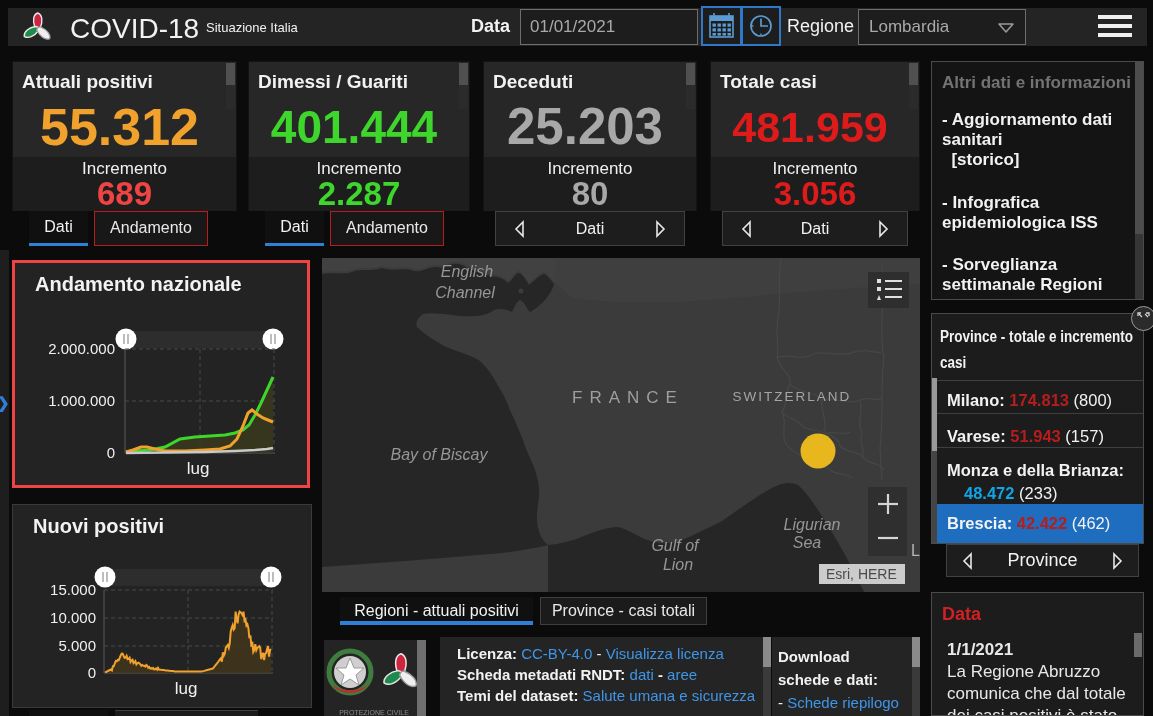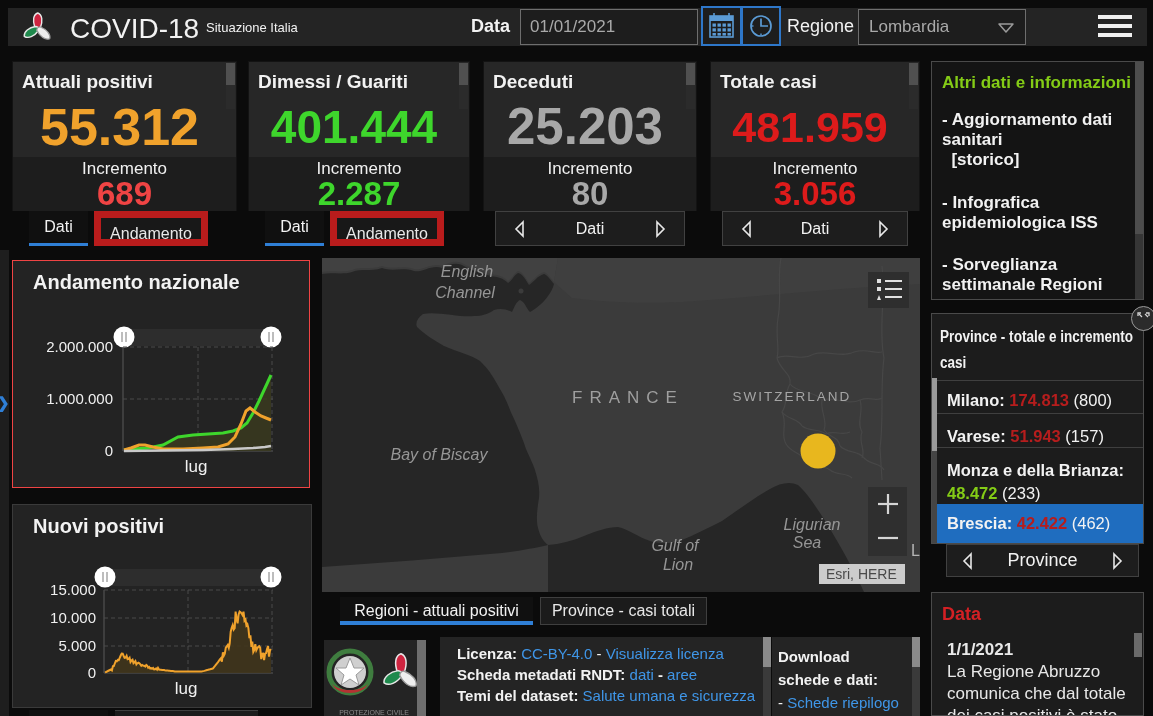--- a/index.html
+++ b/index.html
@@ -72,21 +72,21 @@
   .card { position:absolute; top:61px; height:150px; background:#272727; border:1px solid #131313; }
   .card .ttl { position:absolute; left:9px; top:9px; font-size:19px; font-weight:700; color:#f2f2f2; }
   .card .big { position:absolute; left:0; right:10px; top:35px; height:60px; line-height:60px; text-align:center; font-weight:700; }
   .card .inc { position:absolute; left:0; right:0; top:95px; height:54px; background:#1d1d1d; text-align:center; }
   .card .inc .lbl { font-size:17px; color:#f0f0f0; margin-top:2px; }
   .card .inc .val { font-size:33px; font-weight:700; line-height:29px; }
   .card .sb { position:absolute; right:1px; top:1px; width:9px; height:46px; background:#2b2b2b; }
   .card .sb .th { width:9px; height:22px; background:#505050; }
   .tabbar { position:absolute; top:211px; height:35px; font-size:16px; }
   .tab-a { position:absolute; background:#101010; color:#f2f2f2; border-bottom:3px solid #2f7fd6; text-align:center; line-height:32px; height:35px; }
-  .tab-i { position:absolute; background:#181818; color:#e8e8e8; border:7px solid #b91c1c; text-align:center; line-height:32px; height:35px; }
+  .tab-i { position:absolute; background:#181818; color:#e8e8e8; border:1px solid #b91c1c; text-align:center; line-height:32px; height:35px; }
   .cfoot { position:absolute; top:211px; height:35px; background:#1d1d1d; border:1px solid #414141; color:#f2f2f2; font-size:16px; }
   .cfoot .lab { position:absolute; width:100%; text-align:center; line-height:33px; }
   .arr { position:absolute; top:8px; }
 </style>
 <div class="card" style="left:12px; width:225px;">
   <div class="ttl">Attuali positivi</div>
   <div class="big" style="color:#f0a22c; font-size:52px;">55.312</div>
   <div class="inc">
       <div class="lbl">Incremento</div>
       <div class="val" style="color:#ef4444;">689</div>
@@ -149,40 +149,40 @@
   <div class="lab">Dati</div>
   <svg class="arr" style="left:17px;" width="12" height="18" viewBox="0 0 12 18">
       <path d="M10,2 L3,9 L10,16 Z" fill="none" stroke="#e8e8e8" stroke-width="1.6"></path>
     </svg>
   <svg class="arr" style="right:17px;" width="12" height="18" viewBox="0 0 12 18">
       <path d="M2,2 L9,9 L2,16 Z" fill="none" stroke="#e8e8e8" stroke-width="1.6"></path>
     </svg>
 </div>
 
 <div class="abs" style="left:931px; top:61px; width:213px; height:239px; background:#141414; border:1px solid #4a4a4a;">
-  <div class="abs" style="left:10px; top:11px; font-size:17px; font-weight:700; color:#84cc16;">Altri dati e informazioni</div>
+  <div class="abs" style="left:10px; top:11px; font-size:17px; font-weight:700; color:#737373;">Altri dati e informazioni</div>
   <div class="abs" style="left:10px; top:48px; width:190px; font-size:17px; font-weight:700; color:#f2f2f2; line-height:20px;">
     - Aggiornamento dati sanitari<br>&nbsp;&nbsp;[storico]
     <div style="height:23px;"></div>
     - Infografica epidemiologica ISS
     <div style="height:22px;"></div>
     - Sorveglianza settimanale Regioni
   </div>
   <div class="abs" style="right:0; top:0; width:8px; height:172px; background:#4d4d4d;"></div>
   <div class="abs" style="right:0; top:172px; width:8px; height:65px; background:#363636;"></div>
 </div>
 
 <div class="abs" style="left:931px; top:313px; width:213px; height:231px; background:#1c1c1c; border:1px solid #4a4a4a;">
   <div class="abs" style="left:8px; top:10px; width:236px; font-size:16px; font-weight:700; color:#f2f2f2; line-height:26px; transform:scaleX(0.845); transform-origin:0 0;">Province - totale e incremento casi</div>
   <div class="abs" style="left:0; top:66px; width:211px; height:1px; background:#3f3f3f;"></div>
   <div class="abs" style="left:15px; top:77px; font-size:16.5px; color:#f2f2f2;"><b>Milano:</b> <b style="color:#b61d1d;">174.813</b> (800)</div>
   <div class="abs" style="left:0; top:99px; width:211px; height:1px; background:#3f3f3f;"></div>
   <div class="abs" style="left:15px; top:113px; font-size:16.5px; color:#f2f2f2;"><b>Varese:</b> <b style="color:#b61d1d;">51.943</b> (157)</div>
   <div class="abs" style="left:0; top:133px; width:211px; height:1px; background:#3f3f3f;"></div>
-  <div class="abs" style="left:15px; top:145px; width:192px; font-size:16.5px; color:#f2f2f2; line-height:23px;"><b>Monza e della Brianza:</b> <b style="color:#84cc16;">48.472</b> (233)</div>
+  <div class="abs" style="left:15px; top:145px; width:192px; font-size:16.5px; color:#f2f2f2; line-height:23px;"><b>Monza e della Brianza:</b> <b style="color:#0ea5e9;margin-left:17px;">48.472</b> (233)</div>
   <div class="abs" style="left:0; top:190px; width:211px; height:39px; background:#1f6dbf;"></div>
   <div class="abs" style="left:15px; top:200px; font-size:16.5px; color:#f2f2f2;text-align:right;"><b>Brescia:</b> <b style="color:#b61d1d;">42.422</b> (462)</div>
   <div class="abs" style="left:0; top:64px; width:5px; height:73px; background:#9a9a9a;"></div>
   <div class="abs" style="left:0; top:137px; width:5px; height:92px; background:#454545;"></div>
 </div>
 
 <div class="abs" style="left:1131px; top:306px; width:25px; height:25px; border-radius:50%; background:#2b2b2b; border:1px solid #9a9a9a;">
   <svg width="23" height="23" viewBox="0 0 23 23">
       <g stroke="#d5d5d5" stroke-width="1.3" fill="none">
         <path d="M6,9 L6,6 L9,6"></path>
@@ -207,21 +207,21 @@
   <div class="abs" style="left:10px; top:11px; font-size:18px; font-weight:700; color:#d32024;">Data</div>
   <div class="abs" style="left:15px; top:46px; width:180px; font-size:17px; color:#e8e8e8; line-height:22px;">
     <b>1/1/2021</b><br>La Regione Abruzzo comunica che dal totale dei casi positivi è stato
   </div>
   <div class="abs" style="right:1px; top:40px; width:8px; height:24px; background:#6a6a6a;"></div>
 </div>
 
 <div class="abs" style="left:0; top:250px; width:9px; height:466px; background:#1e1e1e;"></div>
 <div class="abs" style="left:-3px; top:394px; color:#2f7fd6; font-size:15px; font-weight:700;">❯</div>
 
-<div class="abs" style="left:12px; top:260px; width:298px; height:228px; background:#232323; border:1px solid #ef4444;">
+<div class="abs" style="left:12px; top:260px; width:298px; height:228px; background:#232323; border:3px solid #ef4444;">
   <div class="abs" style="left:20px; top:10px; font-size:20px; font-weight:700; color:#f2f2f2;">Andamento nazionale</div>
   <svg class="abs" style="left:0; top:0;" width="296" height="226" viewBox="0 0 296 226">
 
     <rect x="111" y="68" width="147" height="17" fill="#2d2d2d"></rect>
     <circle cx="111" cy="76" r="10.5" fill="#ffffff"></circle>
     <path d="M109,71 L109,81 M113,71 L113,81" stroke="#9a9a9a" stroke-width="1.3"></path>
     <circle cx="258" cy="76" r="10.5" fill="#ffffff"></circle>
     <path d="M256,71 L256,81 M260,71 L260,81" stroke="#9a9a9a" stroke-width="1.3"></path>
 
     <line x1="110" y1="86" x2="110" y2="190" stroke="#5a5a5a"></line>

